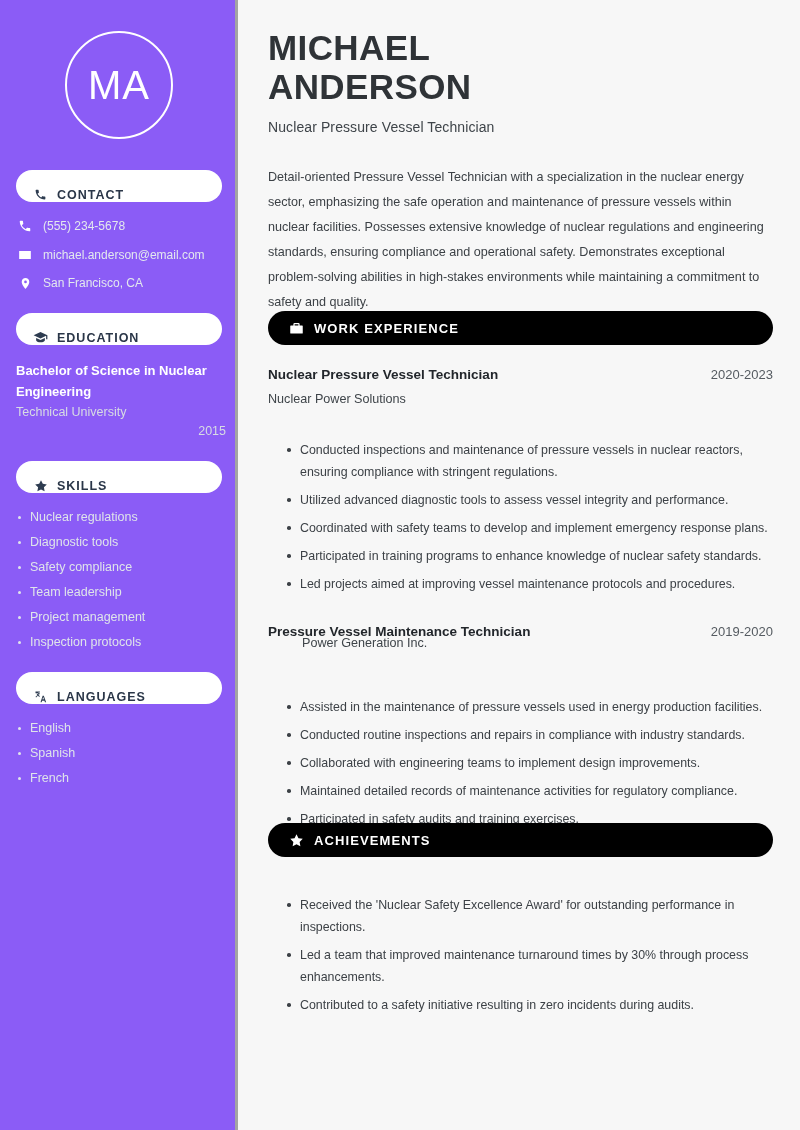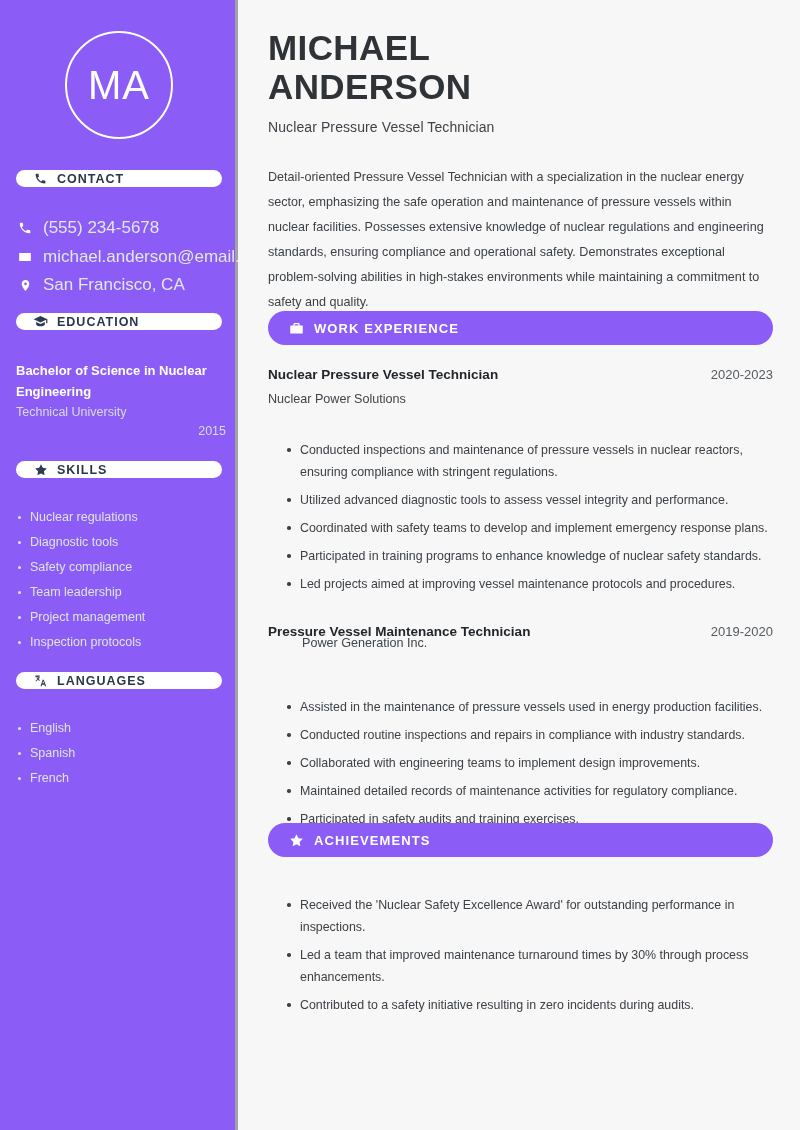--- a/index.html
+++ b/index.html
@@ -47,25 +47,25 @@
     font-weight: 400;
     letter-spacing: 1px;
     line-height: 1;
   }
 
   
   .pill {
     position: absolute;
     left: 16px;
     width: 206px;
-    height: 17px;
+    height: 32px;
     background: #ffffff;
     border-radius: 16px;
     display: flex;
-    align-items: center;
+    align-items: flex-end;
     box-sizing: border-box;
     padding-left: 17px;
   }
   .pill .pill-icon {
     display: inline-flex;
     align-items: center;
     justify-content: center;
     width: 15px;
     height: 15px;
     margin-right: 9px;
@@ -123,21 +123,21 @@
     background: #dfe4ea;
   }
 
   .contact-row {
     position: absolute;
     left: 16px;
     width: 212px;
     display: flex;
     align-items: center;
     color: #e3e8ee;
-    font-size: 17px;
+    font-size: 12px;
   }
   .contact-row .c-icon {
     width: 18px;
     height: 16px;
     margin-right: 9px;
     display: inline-flex;
     align-items: center;
     justify-content: center;
     color: #ffffff;
     flex: none;
@@ -183,21 +183,21 @@
     line-height: 25px;
     text-align: left;
   }
 
   
   .barhead {
     position: absolute;
     left: 30px;
     width: 505px;
     height: 34px;
-    background: #8b5cf6;
+    background: #000000;
     border-radius: 17px;
     display: flex;
     align-items: center;
     box-sizing: border-box;
     padding-left: 20px;
   }
   .barhead .bar-icon {
     width: 16px;
     height: 16px;
     margin-right: 10px;

